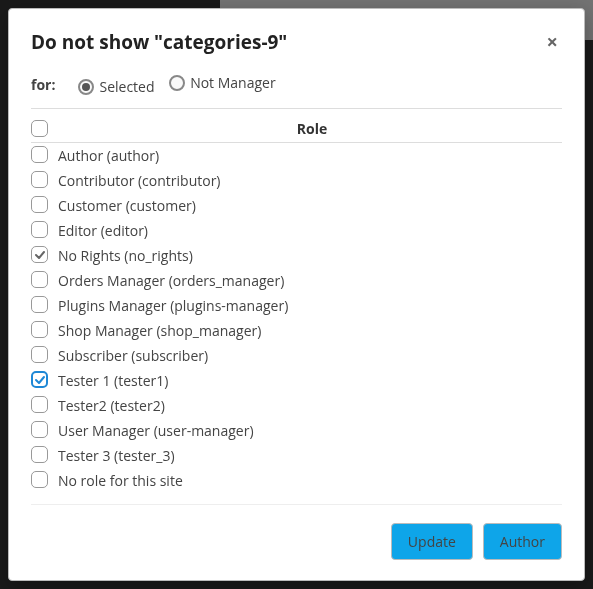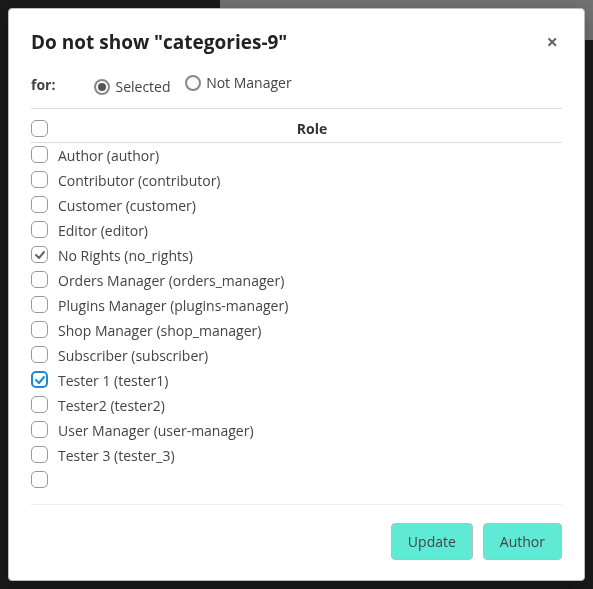--- a/index.html
+++ b/index.html
@@ -36,21 +36,21 @@
     font-size: 20px;
     font-weight: 700;
     color: #666;
     line-height: 1;
     padding: 2px 4px;
   }
 
   .filter-row {
     display: flex;
     align-items: center;
-    gap: 24px;
+    gap: 8px;
     font-size: 14px;
     color: #444;
     padding-bottom: 12px;
     border-bottom: 1px solid #ddd;
     margin-bottom: 6px;
   }
   .filter-label { font-weight: 700; margin-right: 4px; }
   .radio-wrap { display: inline-flex; align-items: center; gap: 5px; cursor: pointer; margin-left: 11px; }
   .radio {
     width: 16px; height: 16px; border: 2px solid #888; border-radius: 50%;
@@ -101,21 +101,21 @@
     justify-content: flex-end;
     gap: 10px;
     padding-top: 18px;
     border-top: 1px solid #eee;
     margin-top: 8px;
   }
   .btn {
     padding: 8px 16px;
     border: 1px solid #bbb;
     border-radius: 4px;
-    background: #5eead4;
+    background: #0ea5e9;
     font-size: 14px;
     color: #444;
     cursor: pointer;
   }
 </style>
 </head>
 <body>
 
 <div class="backdrop">
   <div class="bg-title-area">Title:</div>
@@ -205,20 +205,21 @@
         <div class="role-row">
           <span class="check"></span>
           <span>User Manager (user-manager)</span>
         </div>
         <div class="role-row">
           <span class="check"></span>
           <span>Tester 3 (tester_3)</span>
         </div>
         <div class="role-row">
           <span class="check"></span>
+          <span>No role for this site</span>
         </div>
       </div>
   </div>
 
   <div class="footer">
     <div class="btn">Update</div>
     <div class="btn">Author</div>
   </div>
 </div>
 

